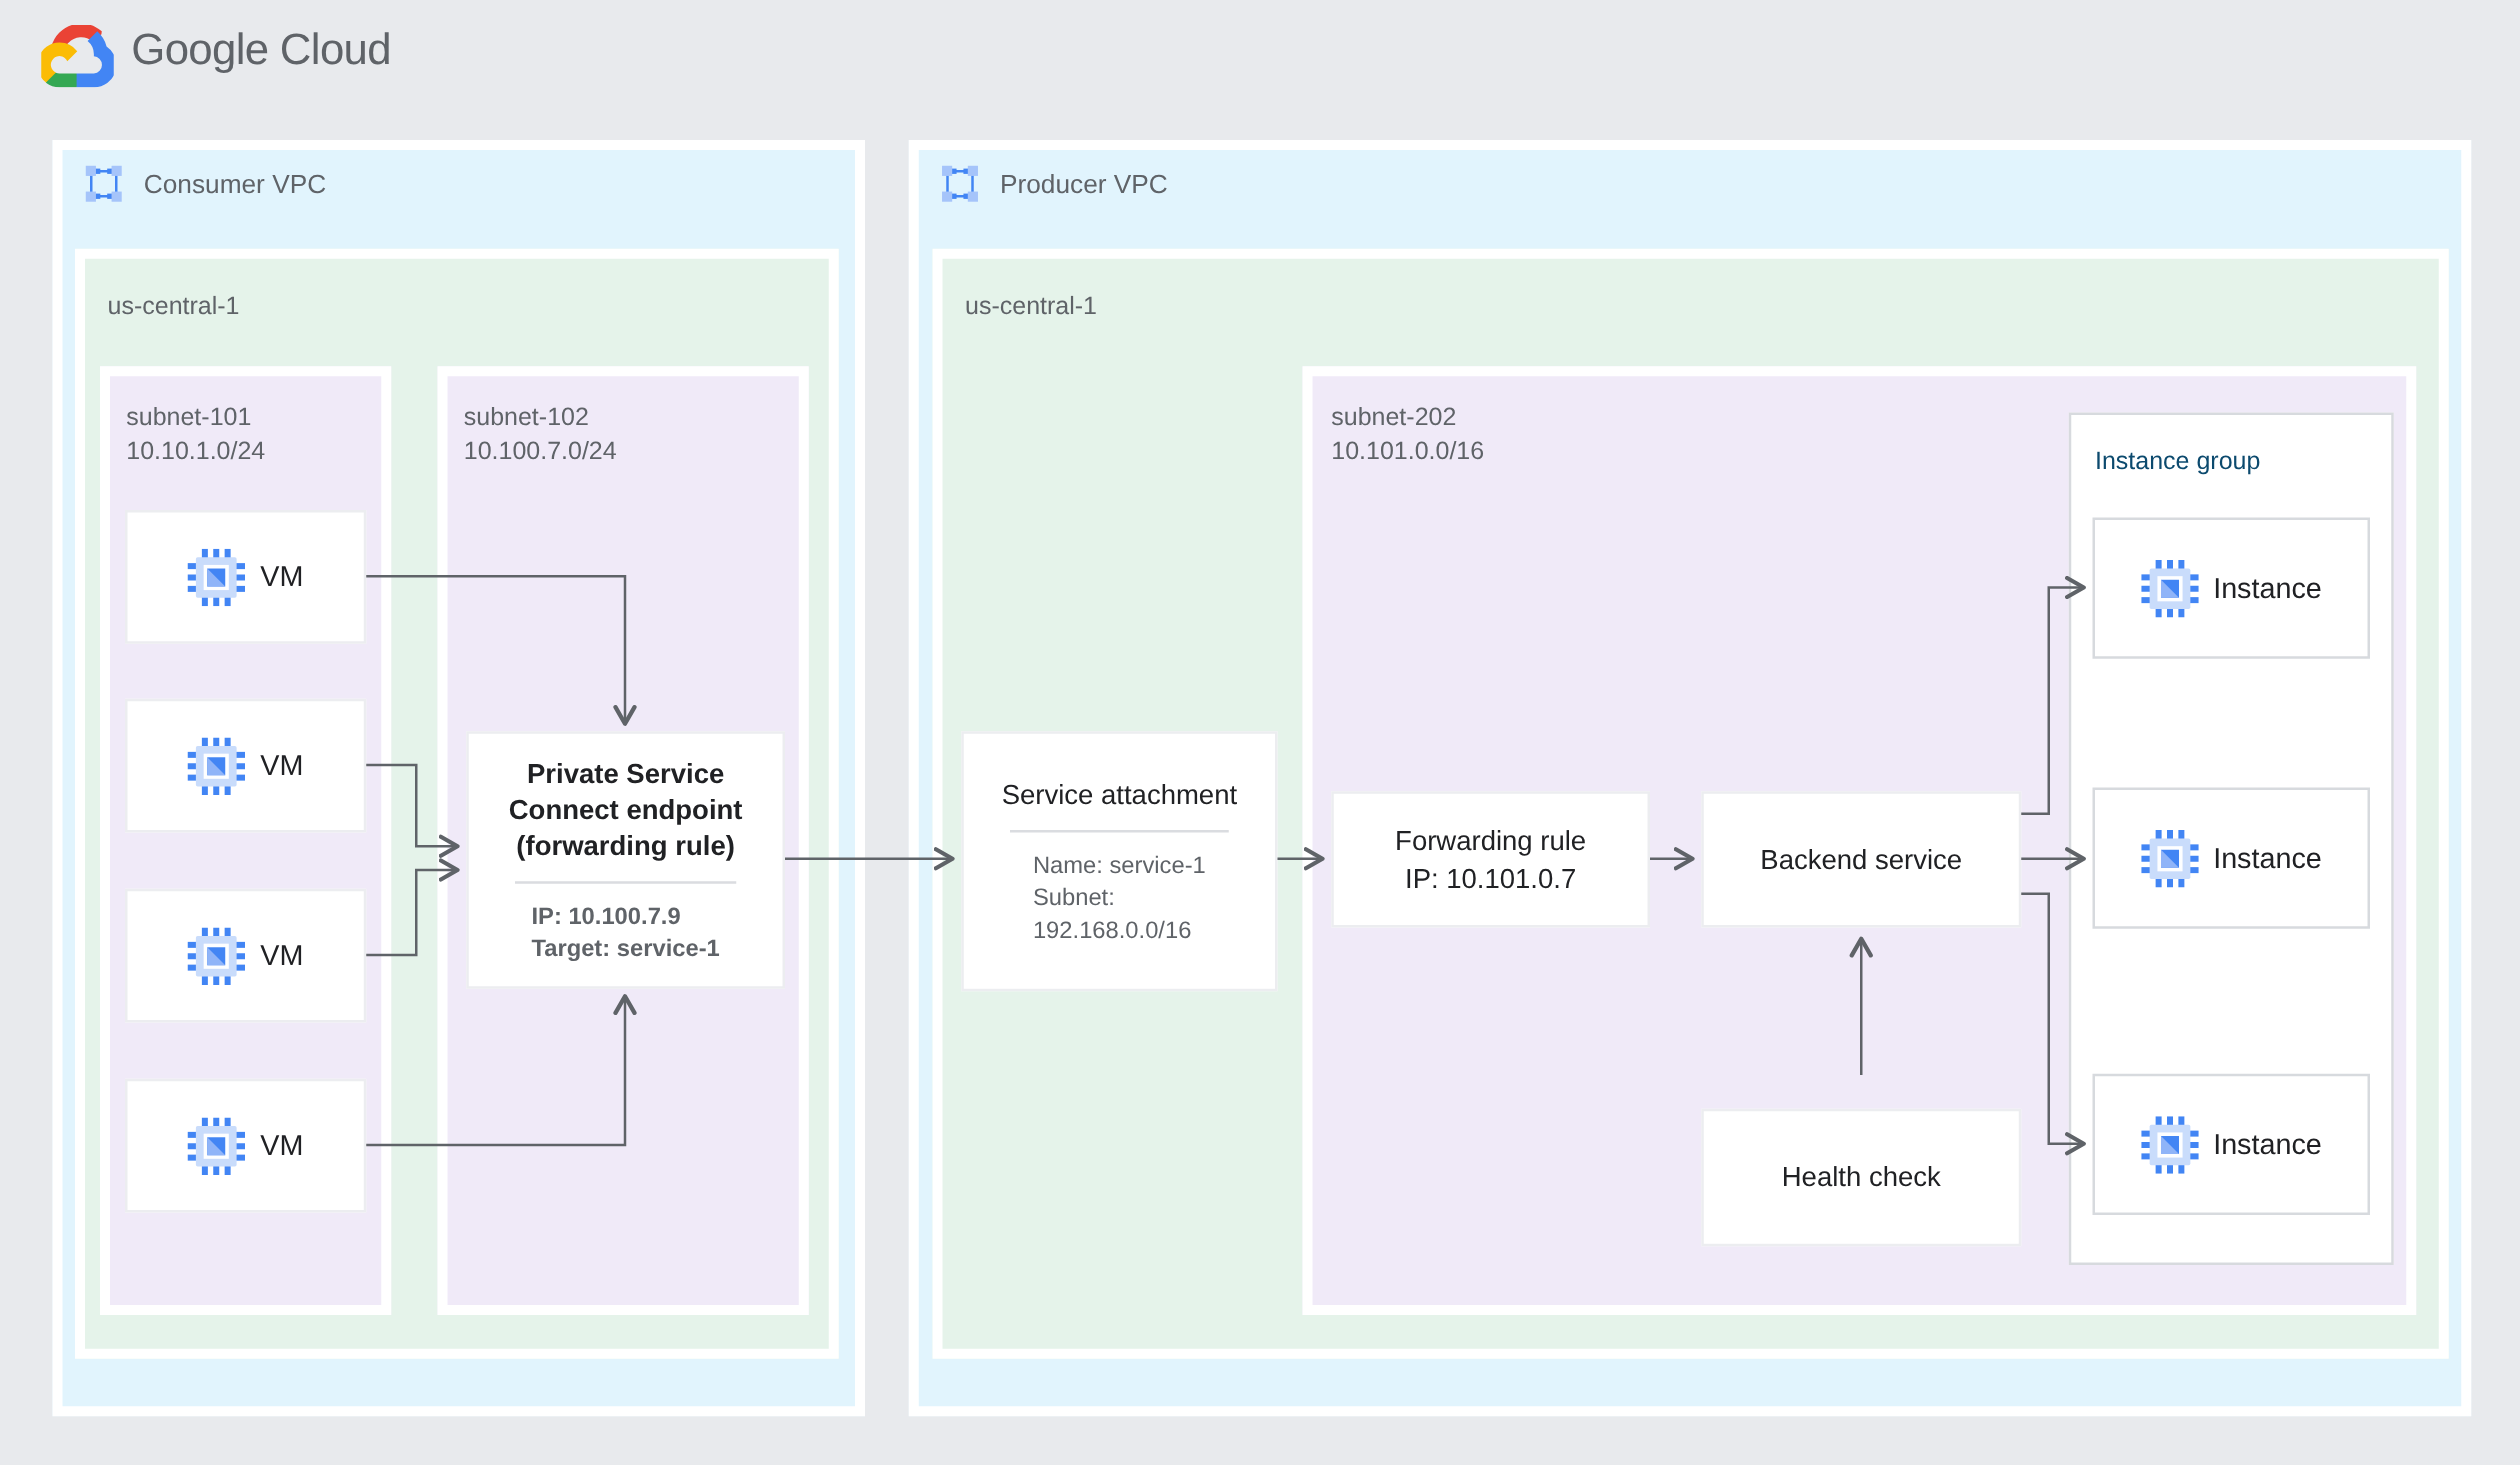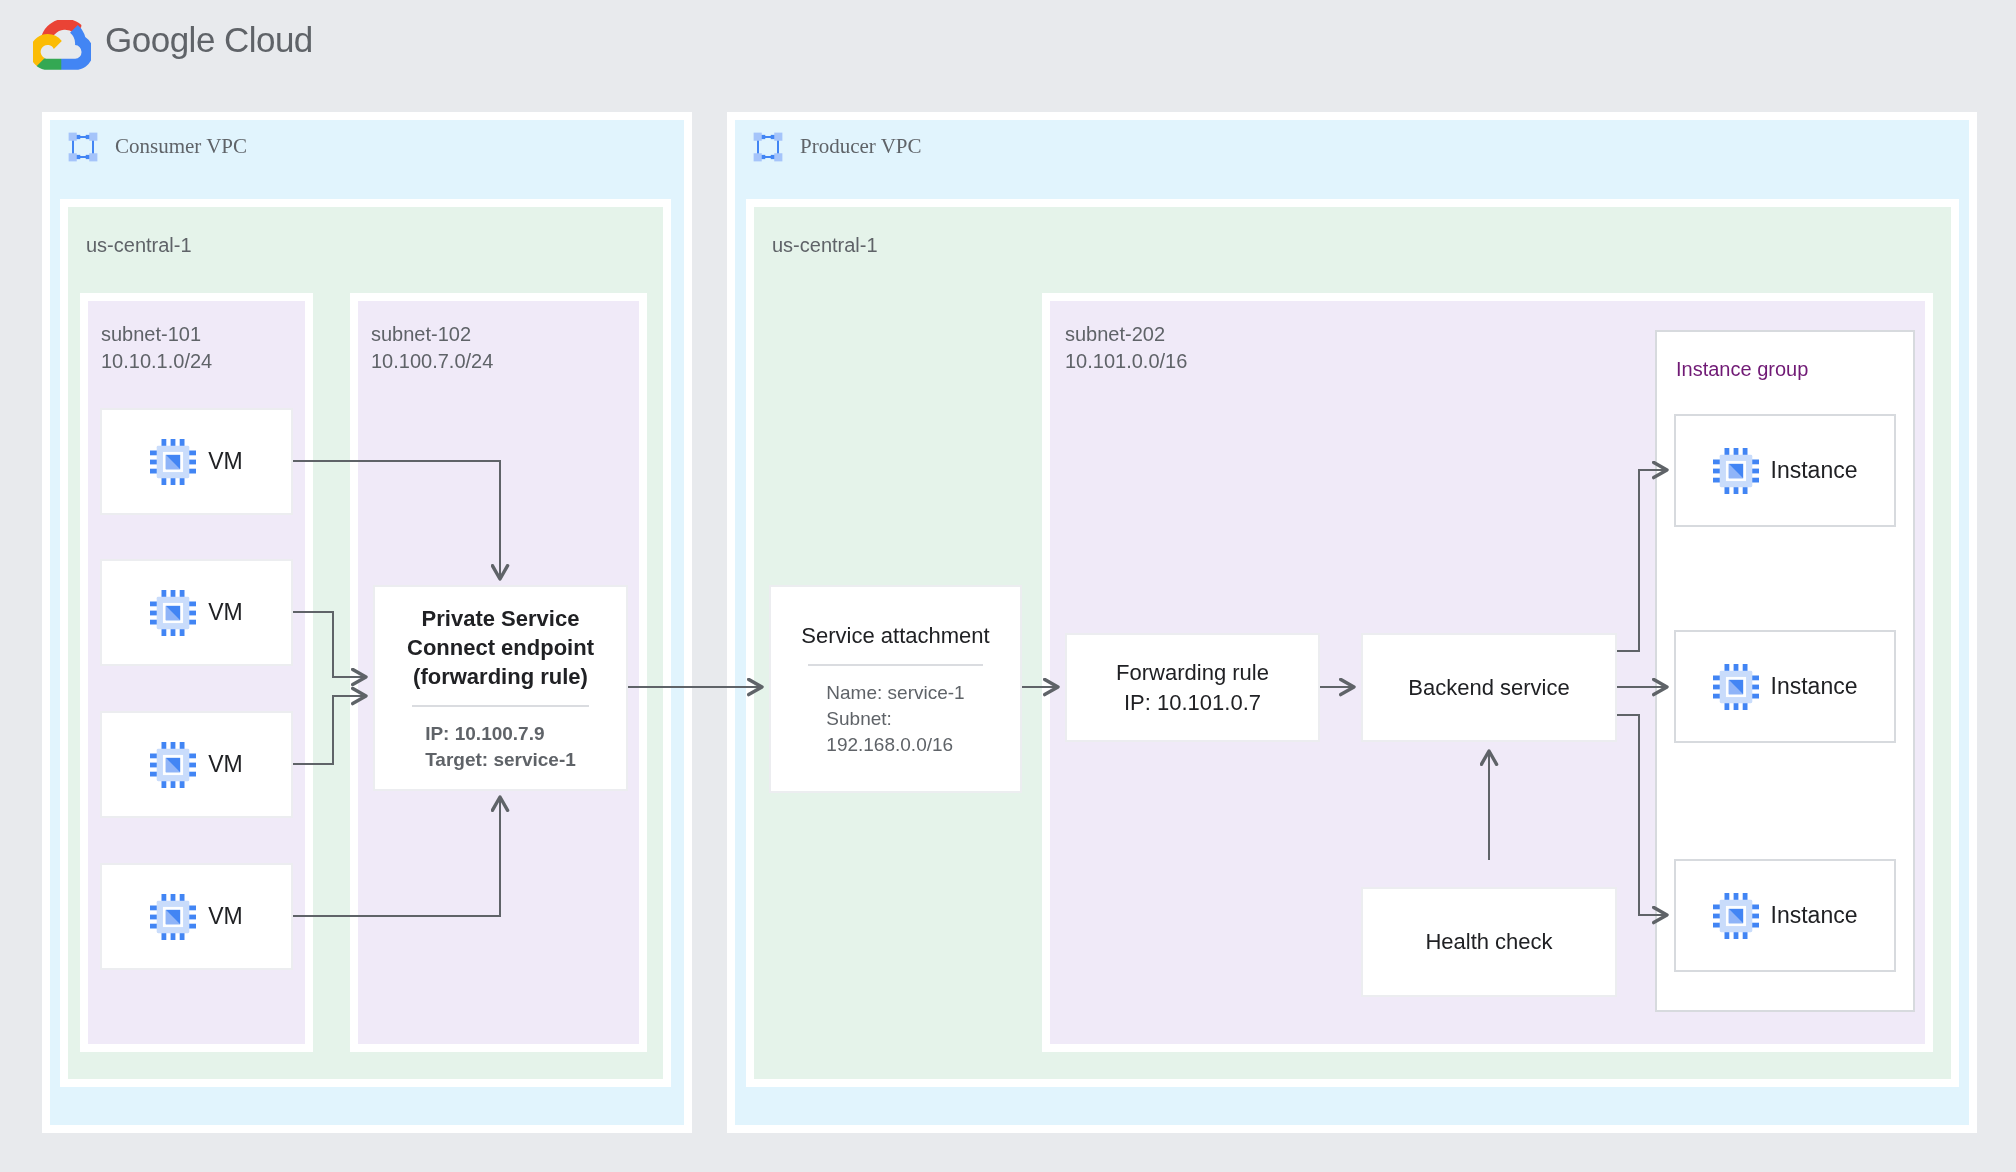--- a/index.html
+++ b/index.html
@@ -11,41 +11,41 @@
   .logo { position:absolute; left:33px; top:20px; display:flex; gap:14px; }
   .logo svg { width:58px; height:50px; }
   .logo .brand { font-size:35px; color:#5F6368; letter-spacing:-0.5px; }
   .logo .w1 { font-weight:500; margin-right:9px; }
   .logo .w2 { font-weight:400; }
 
   
   .vpc    { position:absolute; background:#E1F4FD; border:8px solid #ffffff; }
   .region { position:absolute; background:#E5F3EA; border:8px solid #ffffff; }
   .subnet { position:absolute; background:#F0EAF8; border:8px solid #ffffff; }
-  .vpc-head { position:absolute; display:flex; align-items:flex-start; gap:17px;font-family:Liberation Serif, serif; }
+  .vpc-head { position:absolute; display:flex; align-items:flex-end; gap:17px; }
   .vpc-head svg { width:30px; height:30px; }
   .zone-label { font-size:20px; color:#5F6368; line-height:1.4; }
   .vpc-head .zone-label { font-size:21px; }
   .sub-label { position:absolute; font-size:20px; color:#5F6368; line-height:1.35; }
 
   
   .node { position:absolute; background:#ffffff; border:2px solid #ECEDF0; display:flex;
           align-items:center; justify-content:center; }
   .node.outlined { border:2px solid #D7DADE; }
   .chip-node { gap:12px; }
   .chip-icon { width:46px; height:46px; flex:0 0 auto; }
   .chip-label { font-size:23px; color:#202124; }
 
   .card { flex-direction:column; padding:14px 12px; gap:14px; }
   .card .title { font-size:22px; line-height:29px; color:#202124; text-align:center; }
   .card .divider { width:78%; height:0; border-top:2px solid #DADCE0; }
   .card .sub { font-size:19px; line-height:26px; color:#5F6368; }
   .plain-title { font-size:22px; line-height:30px; color:#202124; text-align:center; }
 
-  .ig-label { position:absolute; font-size:20px; color:#701a75; }
+  .ig-label { position:absolute; font-size:20px; color:#0c4a6e; }
 
   
   .arrows { position:absolute; left:0; top:0; width:2016px; height:1172px; pointer-events:none; z-index:6; }
 
   .hidden-defs { position:absolute; width:0; height:0; overflow:hidden; }
 </style>
 </head>
 <body>
 
 <svg class="hidden-defs" aria-hidden="true">

